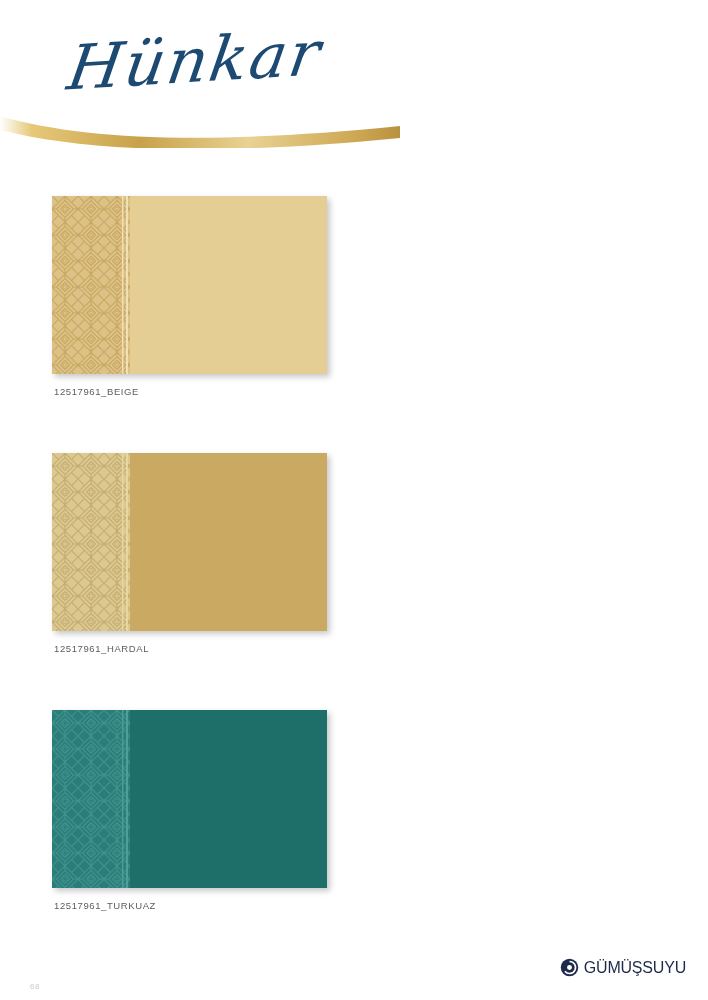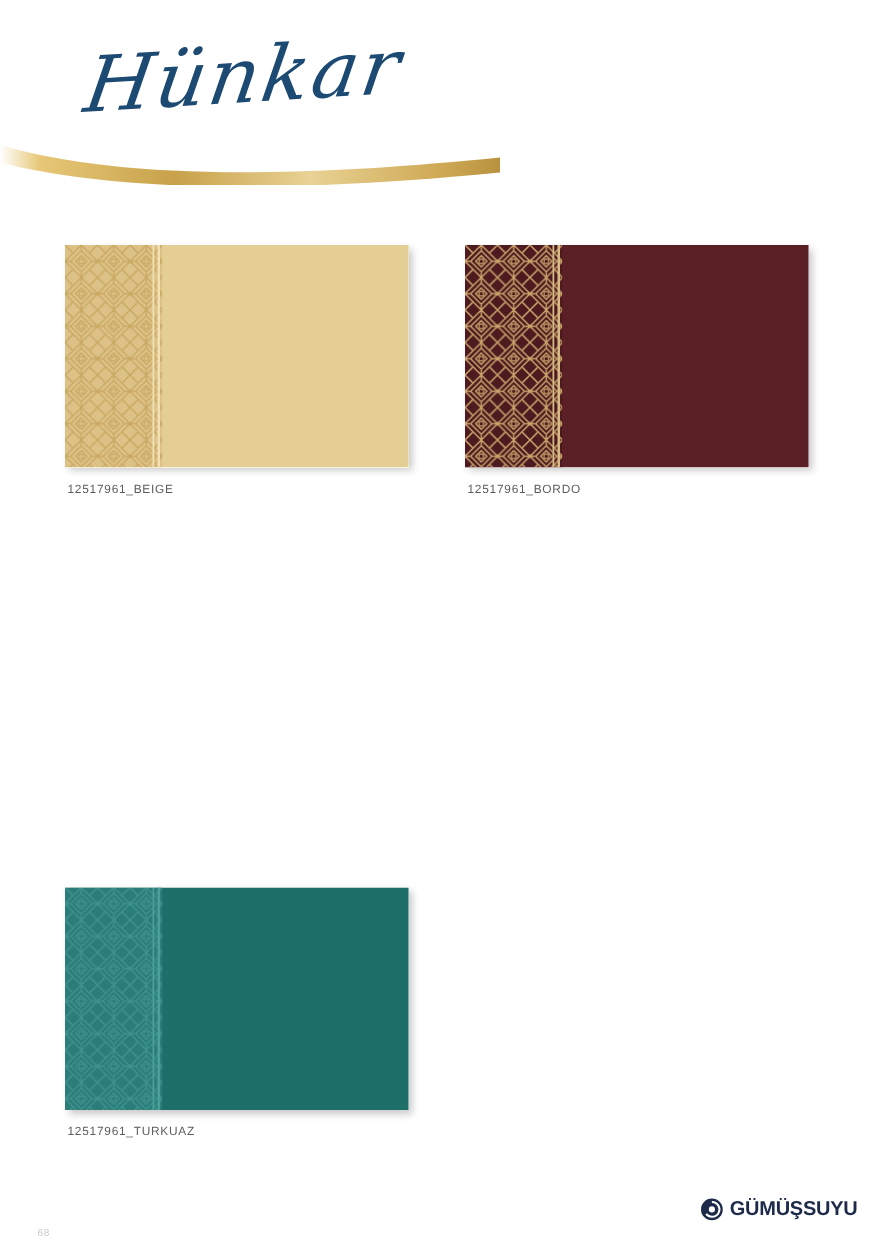--- a/index.html
+++ b/index.html
@@ -61,21 +61,21 @@
 
   
   .footer{position:absolute;left:0;top:948px;width:708px;height:52px;}
   .pageno{
     position:absolute;left:30px;top:16px;
     font-size:8px;color:#c9c9c9;letter-spacing:.5px;margin-top:18px;
   }
   .logo{position:absolute;right:22px;top:10px;display:flex;align-items:center;gap:5px;}
   .logo-mark{width:19px;height:19px;flex:0 0 auto;}
   .logo-text{
-    font-size:16px;font-weight:bold;color:#1d2a4a;
+    font-size:16px;font-weight:normal;color:#1d2a4a;
     letter-spacing:-0.2px;font-family:"Liberation Sans", sans-serif;
   }
 </style>
 </head>
 <body>
 
 <div class="page">
 
   <div class="header">
     <div class="brand-script">Hünkar</div>
@@ -113,45 +113,45 @@
                 </defs>
                 <rect width="78" height="178" fill="url(#pat0)"></rect>
                 <rect x="70" y="0" width="1.4" height="178" fill="#f0e0b4"></rect>
               </svg>
           </div>
           <div class="edge" style="left: 74px; background: rgb(240, 224, 180);"></div>
         </div>
         <div class="caption">12517961_BEIGE</div>
       </div>
 
-      <div class="cell right">
-        <div class="swatch">
-          <div class="field" style="background: rgb(91, 31, 38);"></div>
-          <div class="band">
-            <div class="bandbase" style="background: rgb(77, 26, 32);"></div>
-            <svg width="78" height="178">
-                <defs>
-                  <pattern id="pat1" width="26" height="26" patternUnits="userSpaceOnUse">
-                    <path d="M13,0 L26,13 L13,26 L0,13 Z M13,4.5 L21.5,13 L13,21.5 L4.5,13 Z M0,0 L6,6 M26,0 L20,6 M0,26 L6,20 M26,26 L20,20 M13,8.5 L17.5,13 L13,17.5 L8.5,13 Z M0,13 L4.5,13 M21.5,13 L26,13 M13,0 L13,4.5 M13,21.5 L13,26" fill="none" stroke="#c9a46a" stroke-width="1.15"></path>
-                    <circle cx="13" cy="13" r="1.9" fill="none" stroke="#c9a46a" stroke-width="0.85"></circle>
-                    <circle cx="0" cy="13" r="1.2" fill="none" stroke="#c9a46a" stroke-width="0.7"></circle>
-                    <circle cx="26" cy="13" r="1.2" fill="none" stroke="#c9a46a" stroke-width="0.7"></circle>
-                  </pattern>
-                </defs>
-                <rect width="78" height="178" fill="url(#pat1)"></rect>
-                <rect x="70" y="0" width="1.4" height="178" fill="#d8bb84"></rect>
-              </svg>
-          </div>
-          <div class="edge" style="left: 74px; background: rgb(216, 187, 132);"></div>
-        </div>
-        <div class="caption">12517961_BORDO</div>
-      </div>
     </div>
 
     <div class="row">
+      <div class="cell left">
+        <div class="swatch">
+          <div class="field" style="background: rgb(202, 170, 99);"></div>
+          <div class="band">
+            <div class="bandbase" style="background: rgb(220, 201, 143);"></div>
+            <svg width="78" height="178">
+                <defs>
+                  <pattern id="pat2" width="26" height="26" patternUnits="userSpaceOnUse">
+                    <path d="M13,0 L26,13 L13,26 L0,13 Z M13,4.5 L21.5,13 L13,21.5 L4.5,13 Z M0,0 L6,6 M26,0 L20,6 M0,26 L6,20 M26,26 L20,20 M13,8.5 L17.5,13 L13,17.5 L8.5,13 Z M0,13 L4.5,13 M21.5,13 L26,13 M13,0 L13,4.5 M13,21.5 L13,26" fill="none" stroke="#c6ad73" stroke-width="1.15"></path>
+                    <circle cx="13" cy="13" r="1.9" fill="none" stroke="#c6ad73" stroke-width="0.85"></circle>
+                    <circle cx="0" cy="13" r="1.2" fill="none" stroke="#c6ad73" stroke-width="0.7"></circle>
+                    <circle cx="26" cy="13" r="1.2" fill="none" stroke="#c6ad73" stroke-width="0.7"></circle>
+                  </pattern>
+                </defs>
+                <rect width="78" height="178" fill="url(#pat2)"></rect>
+                <rect x="70" y="0" width="1.4" height="178" fill="#e6d6a2"></rect>
+              </svg>
+          </div>
+          <div class="edge" style="left: 74px; background: rgb(230, 214, 162);"></div>
+        </div>
+        <div class="caption">12517961_HARDAL</div>
+      </div>
 
     </div>
 
     <div class="row">
       <div class="cell left">
         <div class="swatch">
           <div class="field" style="background: rgb(30, 110, 106);"></div>
           <div class="band">
             <div class="bandbase" style="background: rgb(42, 125, 121);"></div>
             <svg width="78" height="178">

